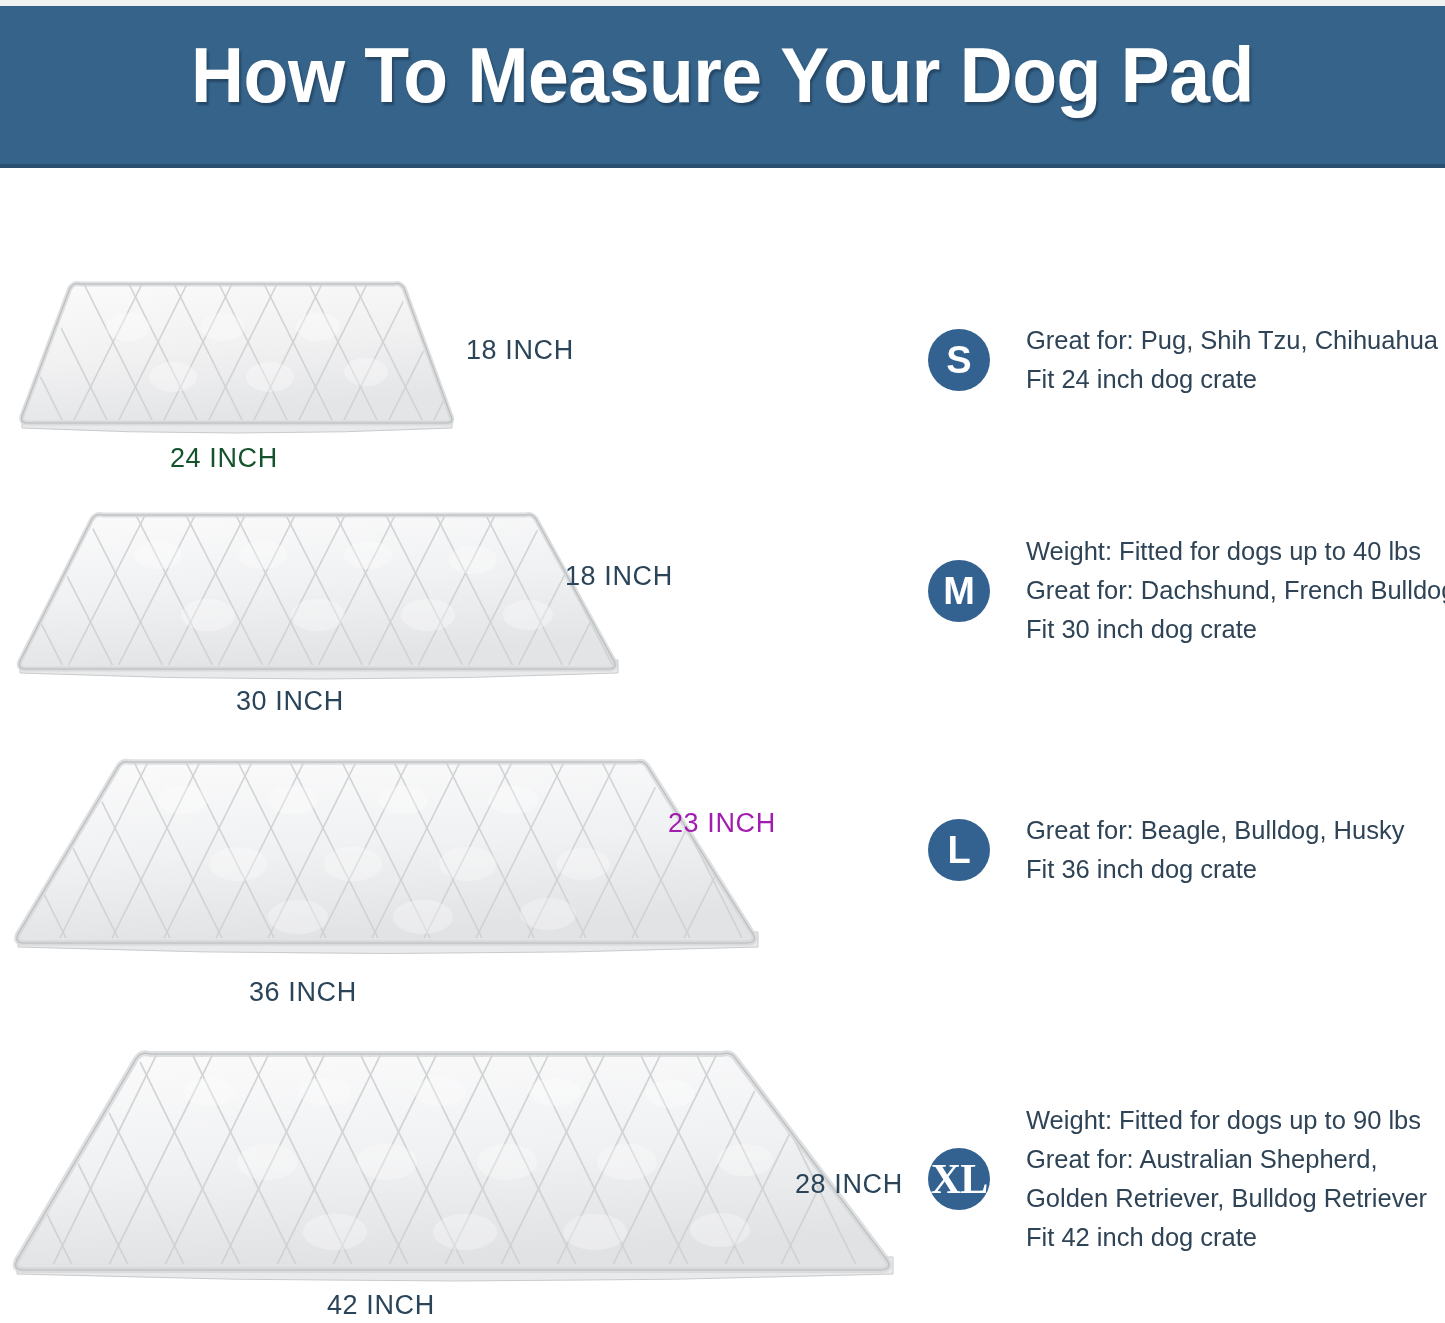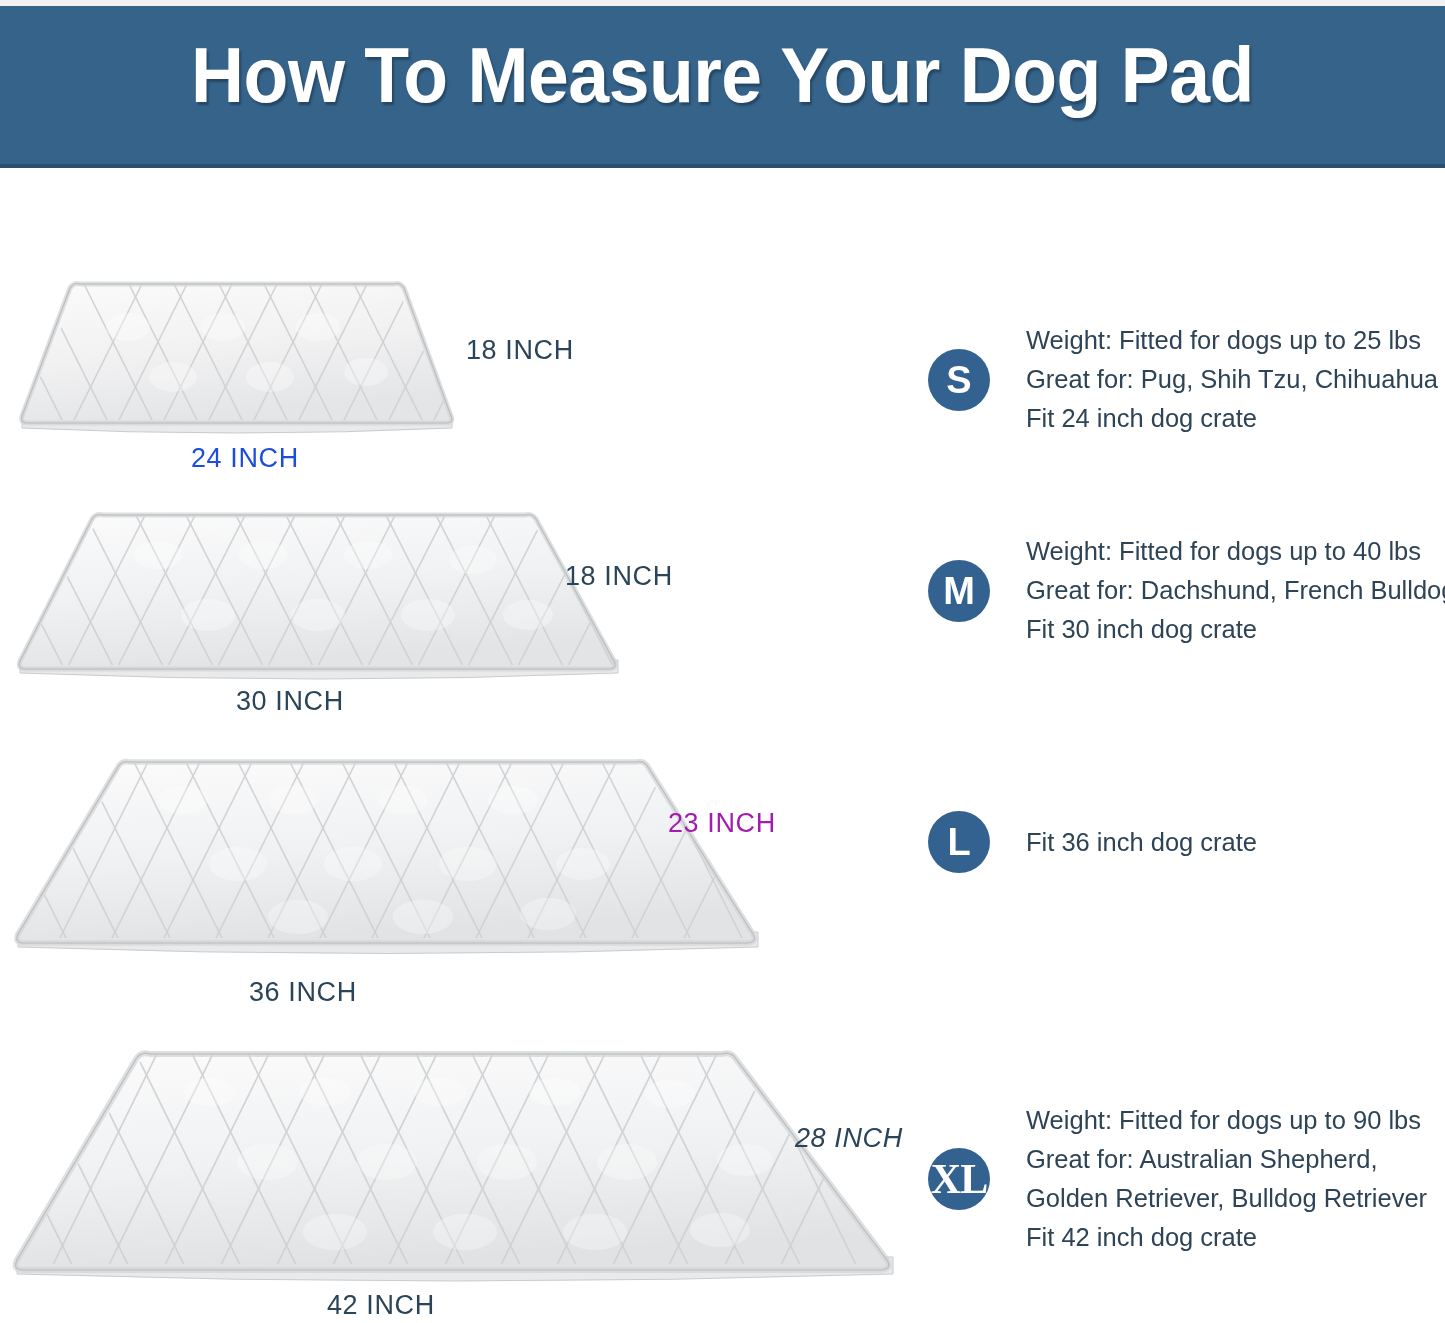--- a/index.html
+++ b/index.html
@@ -158,21 +158,21 @@
           <ellipse cx="165" cy="105" rx="24" ry="15"></ellipse>
         <ellipse cx="262" cy="105" rx="24" ry="15"></ellipse>
           <ellipse cx="358" cy="100" rx="22" ry="14"></ellipse>
       </g>
 
       <path d="M72,12 Q66,10 62,16 L14,144 Q12,151 20,151 L438,151 Q446,151 443,144 L396,16 Q392,10 386,12 Z" fill="none" stroke="#d3d5d7" stroke-width="5" opacity="0.75"></path>
       <path d="M72,12 Q66,10 62,16 L14,144 Q12,151 20,151 L438,151 Q446,151 443,144 L396,16 Q392,10 386,12 Z" fill="none" stroke="#bdbfc2" stroke-width="1.2"></path>
     </svg>
   </div>
   <div class="dim-label" style="left: 466px; top: 335px; color: rgb(42, 68, 89);">18 INCH</div>
-  <div class="dim-label" style="left: 170px; top: 443px; color: #1d4ed8; margin-left: 21px;">24 INCH</div>
+  <div class="dim-label" style="left: 170px; top: 443px; color: #14532d;">24 INCH</div>
 
   <div class="pad" style="left:8px; top:505px;">
     <svg width="620" height="185" viewBox="0 0 620 185">
       <defs>
         <linearGradient id="gM" x1="0" y1="0" x2="0.25" y2="1">
           <stop offset="0" stop-color="#fbfbfc"></stop>
           <stop offset="0.55" stop-color="#f0f1f2"></stop>
           <stop offset="1" stop-color="#e3e4e6"></stop>
         </linearGradient>
         <clipPath id="cM">
@@ -344,44 +344,44 @@
         <ellipse cx="740" cy="118" rx="28" ry="16"></ellipse>
         <ellipse cx="330" cy="190" rx="32" ry="18"></ellipse>
           <ellipse cx="460" cy="190" rx="32" ry="18"></ellipse>
         <ellipse cx="590" cy="190" rx="32" ry="18"></ellipse>
           <ellipse cx="715" cy="188" rx="30" ry="17"></ellipse>
       </g>
       <path d="M145,12 Q136,9 131,17 L12,218 Q7,228 19,228 L874,228 Q888,228 882,218 L731,17 Q726,9 717,12 Z" fill="none" stroke="#d3d5d7" stroke-width="6" opacity="0.75"></path>
       <path d="M145,12 Q136,9 131,17 L12,218 Q7,228 19,228 L874,228 Q888,228 882,218 L731,17 Q726,9 717,12 Z" fill="none" stroke="#bdbfc2" stroke-width="1.2"></path>
     </svg>
   </div>
-  <div class="dim-label" style="left: 795px; top: 1123px; color: rgb(42, 68, 89); font-style: italic;">28 INCH</div>
+  <div class="dim-label" style="left: 795px; top: 1169px; color: rgb(42, 68, 89);">28 INCH</div>
   <div class="dim-label" style="left: 327px; top: 1290px; color: rgb(42, 68, 89);">42 INCH</div>
 
   <div class="size-row" style="top:321px;">
     <div class="size-badge" style="background: rgb(51, 98, 145);">S</div>
     <div class="size-text" style="color: rgb(46, 67, 86);">
-      <div>Weight: Fitted for dogs up to 25 lbs</div>
       <div>Great for: Pug, Shih Tzu, Chihuahua</div>
       <div>Fit 24 inch dog crate</div>
     </div>
   </div>
 
   <div class="size-row" style="top:532px;">
     <div class="size-badge" style="background: rgb(51, 98, 145);">M</div>
     <div class="size-text" style="color: rgb(46, 67, 86);">
       <div>Weight: Fitted for dogs up to 40 lbs</div>
       <div>Great for: Dachshund, French Bulldog</div>
       <div>Fit 30 inch dog crate</div>
     </div>
   </div>
 
   <div class="size-row" style="top:811px;">
     <div class="size-badge" style="background: rgb(51, 98, 145);">L</div>
     <div class="size-text" style="color: rgb(46, 67, 86);">
+      <div>Great for: Beagle, Bulldog, Husky</div>
       <div>Fit 36 inch dog crate</div>
     </div>
   </div>
 
   <div class="size-row" style="top:1101px;">
     <div class="size-badge xl" style="background: rgb(51, 98, 145);">XL</div>
     <div class="size-text" style="color: rgb(46, 67, 86);">
       <div>Weight: Fitted for dogs up to 90 lbs</div>
       <div>Great for: Australian Shepherd,</div>
       <div>Golden Retriever, Bulldog Retriever</div>

